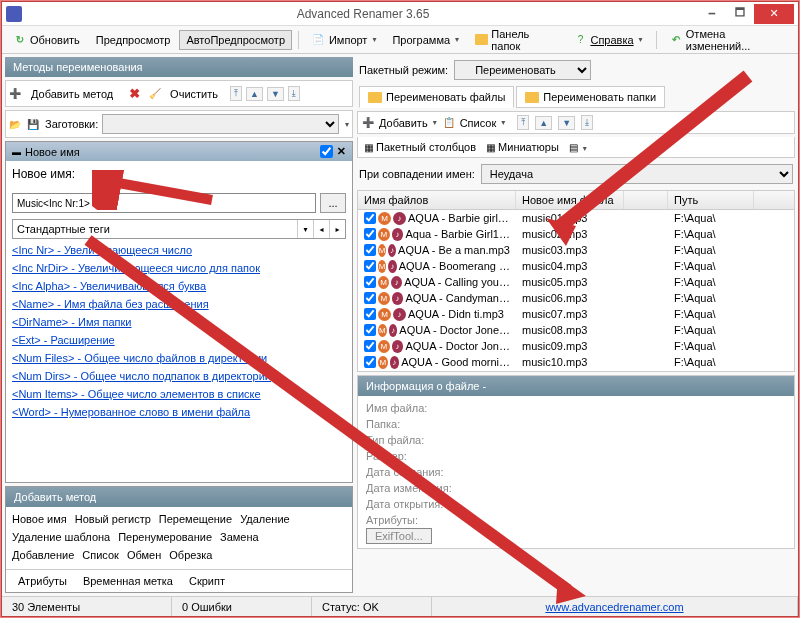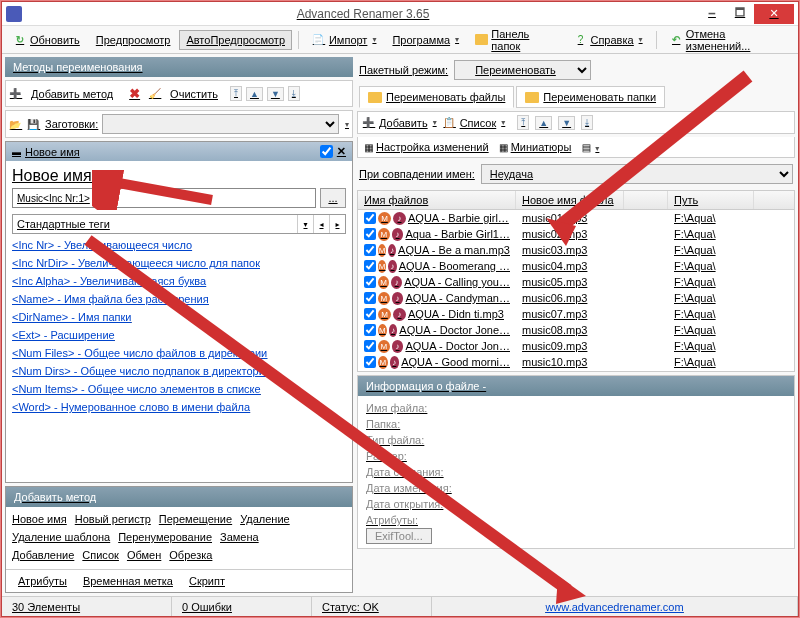--- a/index.html
+++ b/index.html
@@ -1,17 +1,17 @@
 <!DOCTYPE html>
 <html><head>
 <meta charset="utf-8">
 <style>
 * { box-sizing: border-box; margin: 0; padding: 0; font-family: "Segoe UI", Tahoma, sans-serif; font-size: 11px; }
 body { background: #e88080; width: 800px; height: 618px; overflow: hidden; position: relative; }
-.window { background: #f0f0f0; border: 1px solid #c04040; width: 798px; height: 616px; margin: 1px; display: flex; flex-direction: column; text-decoration: underline; }
+.window { background: #f0f0f0; border: 1px solid #c04040; width: 798px; height: 616px; margin: 1px; display: flex; flex-direction: column; }
 .titlebar { background: #fff; height: 24px; display: flex; align-items: center; padding: 0 4px; border-bottom: 1px solid #ddd; }
 .titlebar .app-icon { width: 16px; height: 16px; background: #4a5ab8; margin-right: 6px; border-radius: 2px; }
 .titlebar .title { flex: 1; text-align: center; color: #555; font-size: 12px; }
 .titlebar .winbtns { display: flex; gap: 0; }
 .titlebar .wbtn { width: 28px; height: 20px; display: flex; align-items: center; justify-content: center; color: #555; cursor: pointer; }
 .titlebar .wbtn.close { background: #d73a3a; color: #fff; width: 40px; }
 .toolbar { background: #f8f8f8; height: 28px; display: flex; align-items: center; padding: 2px 4px; gap: 2px; border-bottom: 1px solid #ccc; font-size: 11px; }
 .toolbar .tbtn { padding: 3px 6px; cursor: pointer; display: flex; align-items: center; gap: 3px; border: 1px solid transparent; }
 .toolbar .tbtn.active { background: #e8e8e8; border: 1px solid #aaa; }
 .toolbar .sep { width: 1px; height: 18px; background: #ccc; margin: 0 4px; }
@@ -29,21 +29,21 @@
 .arrbtn { padding: 1px 3px; border: 1px solid #ccc; background: #f5f5f5; cursor: pointer; color: #3a6a9a; font-size: 9px; }
 .zag-bar { background: #fff; border: 1px solid #ccc; padding: 3px; display: flex; align-items: center; gap: 4px; }
 .zag-bar select { flex: 1; height: 20px; border: 1px solid #aaa; }
 .method-block { border: 1px solid #999; background: #fff; display: flex; flex-direction: column; }
 .method-head { background: linear-gradient(#b8c8d8, #98b0c4); padding: 3px 6px; display: flex; align-items: center; gap: 4px; font-size: 11px; }
 .method-head .collapse { font-size: 9px; cursor: pointer; }
 .method-head .mtitle { flex: 1; font-weight: normal; }
 .method-head .chk { width: 13px; height: 13px; }
 .method-head .close { cursor: pointer; font-weight: bold; }
 .method-body { padding: 6px; background: #fff; flex: 1; overflow-y: auto; }
-.method-body label { display: block; margin-bottom: 3px; font-size: 16px; }
+.method-body label { display: block; margin-bottom: 12px; font-size: 12px; }
 .field-row { display: flex; gap: 4px; margin-bottom: 6px; }
 .field-row input { flex: 1; height: 20px; border: 1px solid #888; padding: 0 4px; font-size: 10px; }
 .field-row .dots { width: 26px; height: 20px; border: 1px solid #999; background: #f0f0f0; cursor: pointer; }
 .tags-sel { width: 100%; height: 20px; border: 1px solid #999; margin-bottom: 2px; display: flex; }
 .tags-sel .tsel { flex: 1; padding-left: 4px; display: flex; align-items: center; }
 .tags-sel .tbtns { display: flex; }
 .tags-sel .tb { width: 16px; border-left: 1px solid #ccc; display: flex; align-items: center; justify-content: center; font-size: 8px; cursor: pointer; }
 .tag-list { }
 .tag-list a { display: block; color: #0044cc; text-decoration: underline; padding: 3px 0; font-size: 11px; cursor: pointer; }
 .add-method-panel { border: 1px solid #999; }
@@ -251,21 +251,21 @@
             <span>Список</span>
             <span class="dd-arrow">▾</span>
           </span>
         <div class="sep"></div>
         <span class="arrbtn">⤒</span>
         <span class="arrbtn">▲</span>
         <span class="arrbtn">▼</span>
         <span class="arrbtn">⤓</span>
       </div>
       <div class="list-toolbar2">
-        <span class="lbtn"><span class="ticon">▦</span><span>Настройка изменений</span></span>
+        <span class="lbtn"><span class="ticon">▦</span><span>Пакетный столбцов</span></span>
         <span class="lbtn"><span class="ticon">▦</span><span>Миниатюры</span></span>
         <span class="lbtn"><span class="ticon">▤</span><span class="dd-arrow">▾</span></span>
       </div>
       <div class="match-row">
         <span>При совпадении имен:</span>
         <select><option>Неудача</option></select>
       </div>
       <div class="file-table">
         <div class="th">
           <div class="c1">Имя файлов</div>

